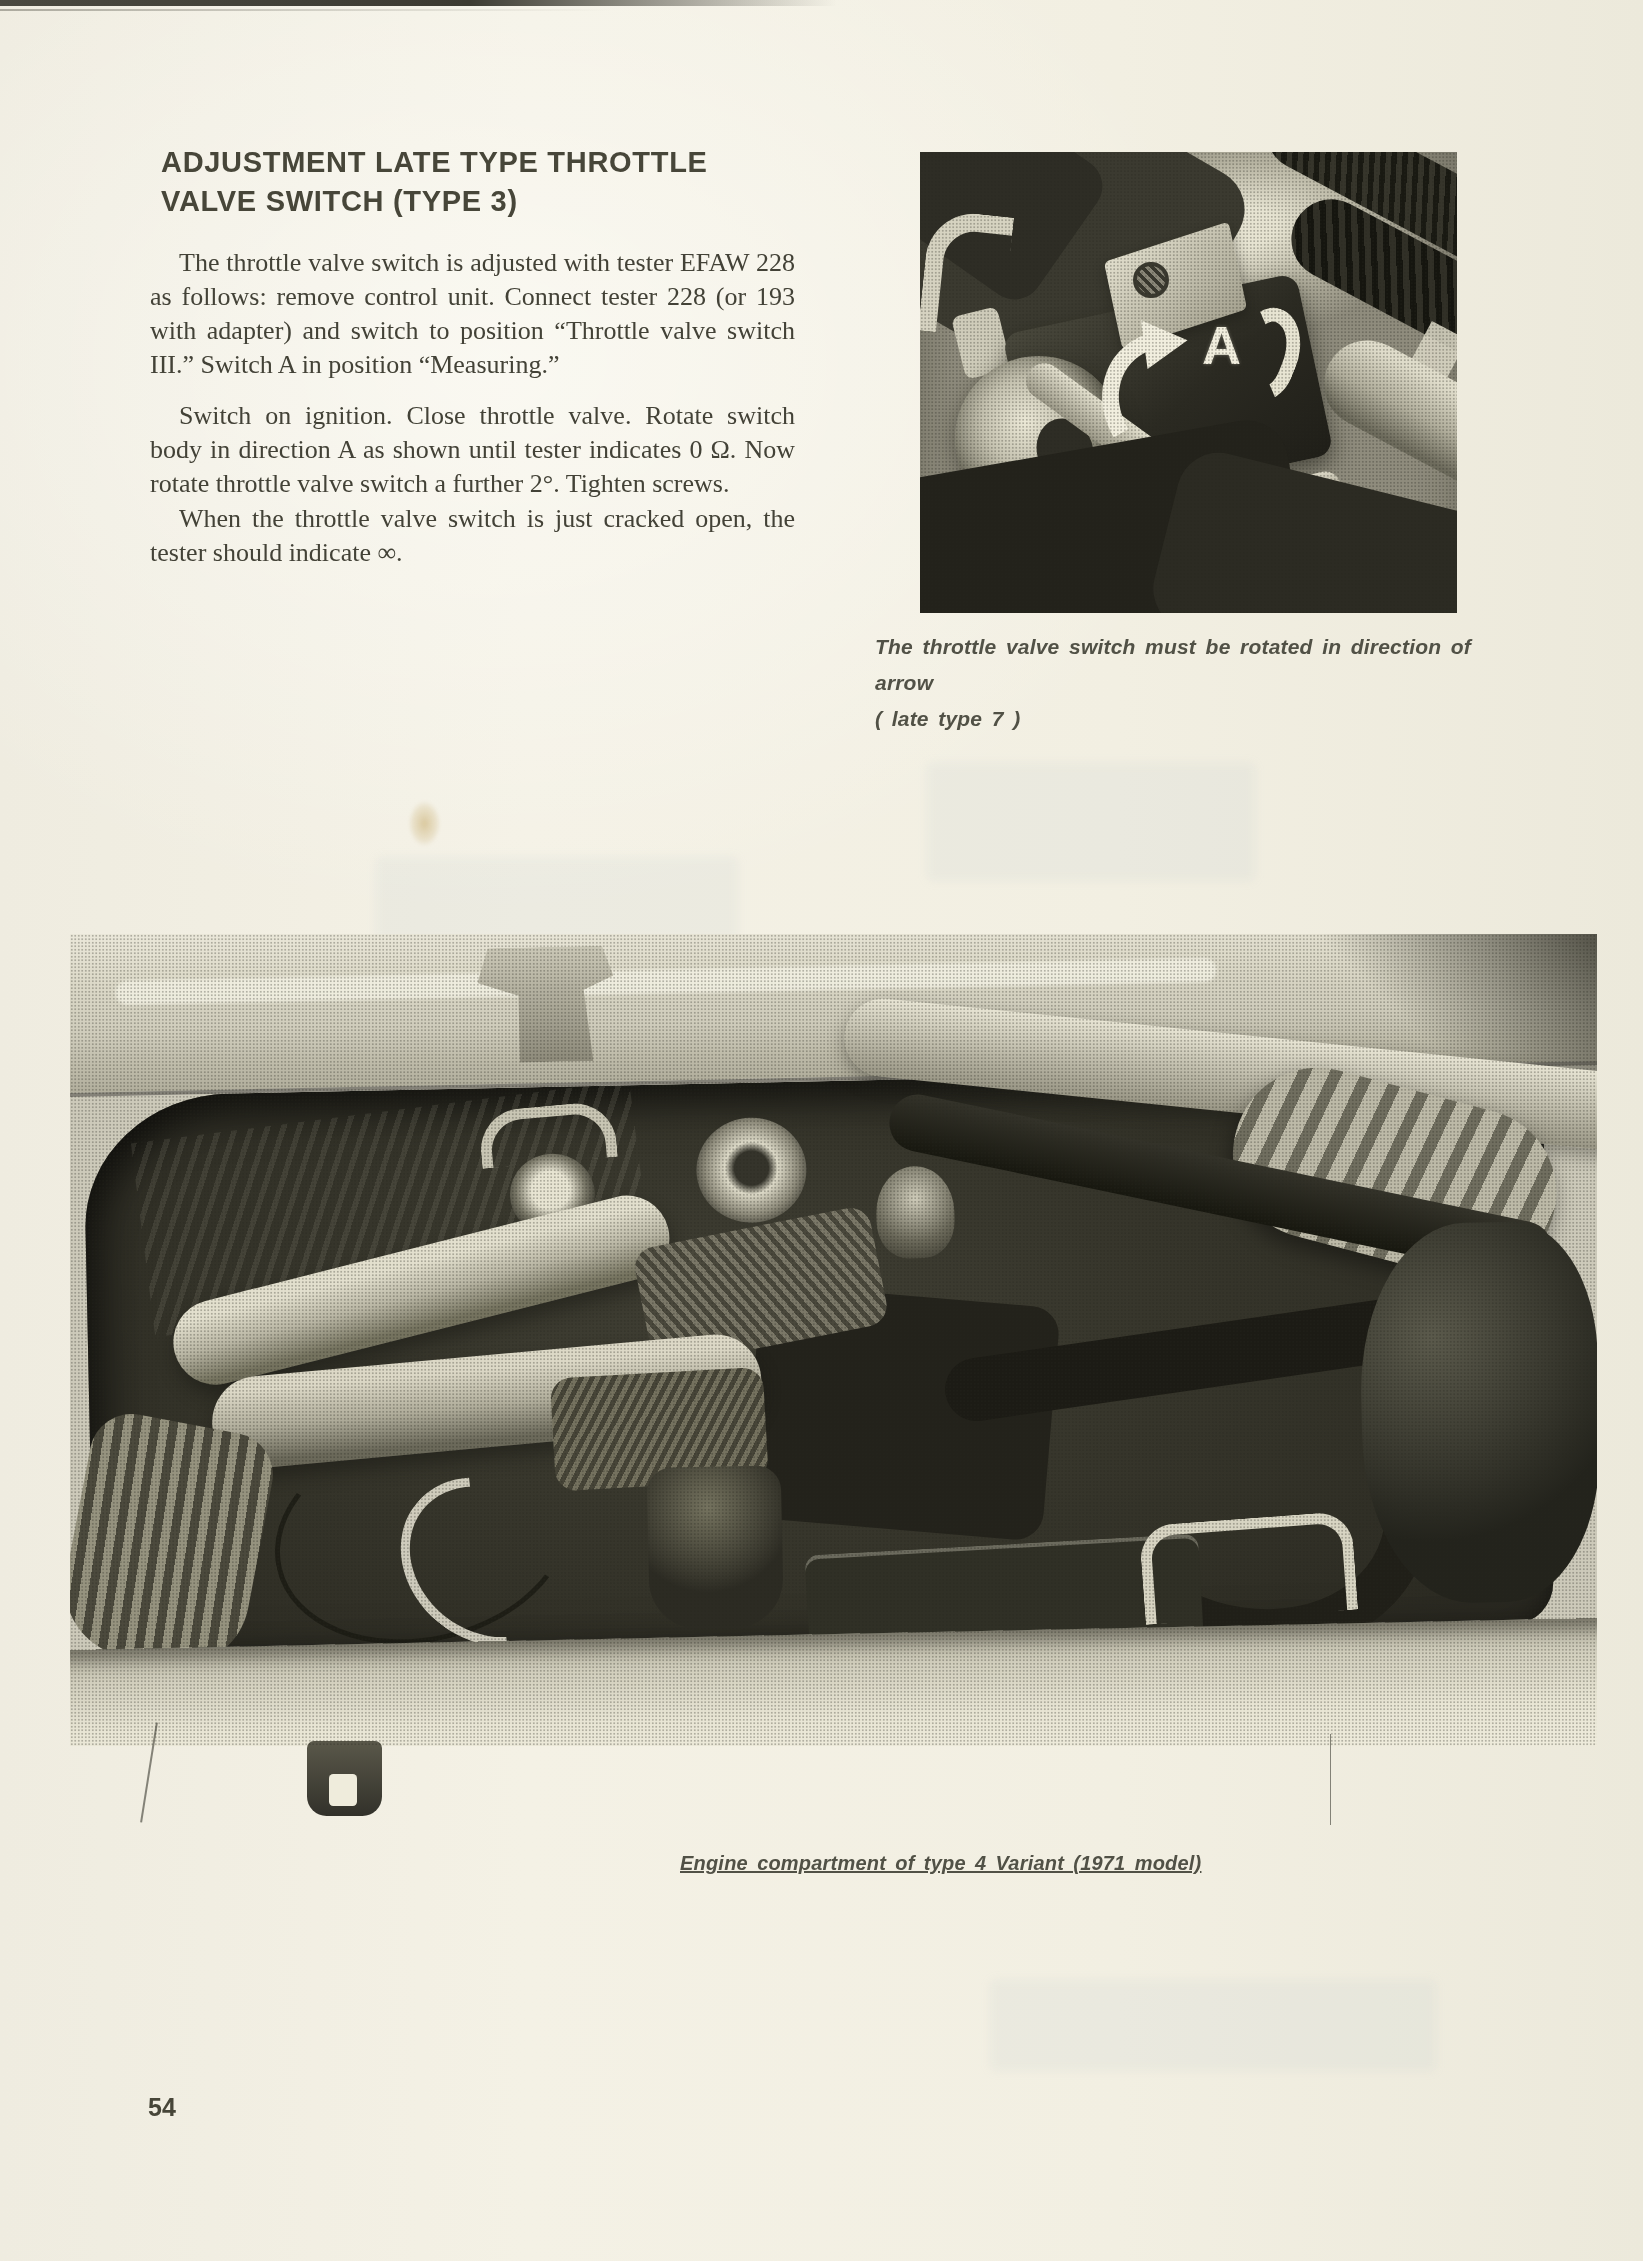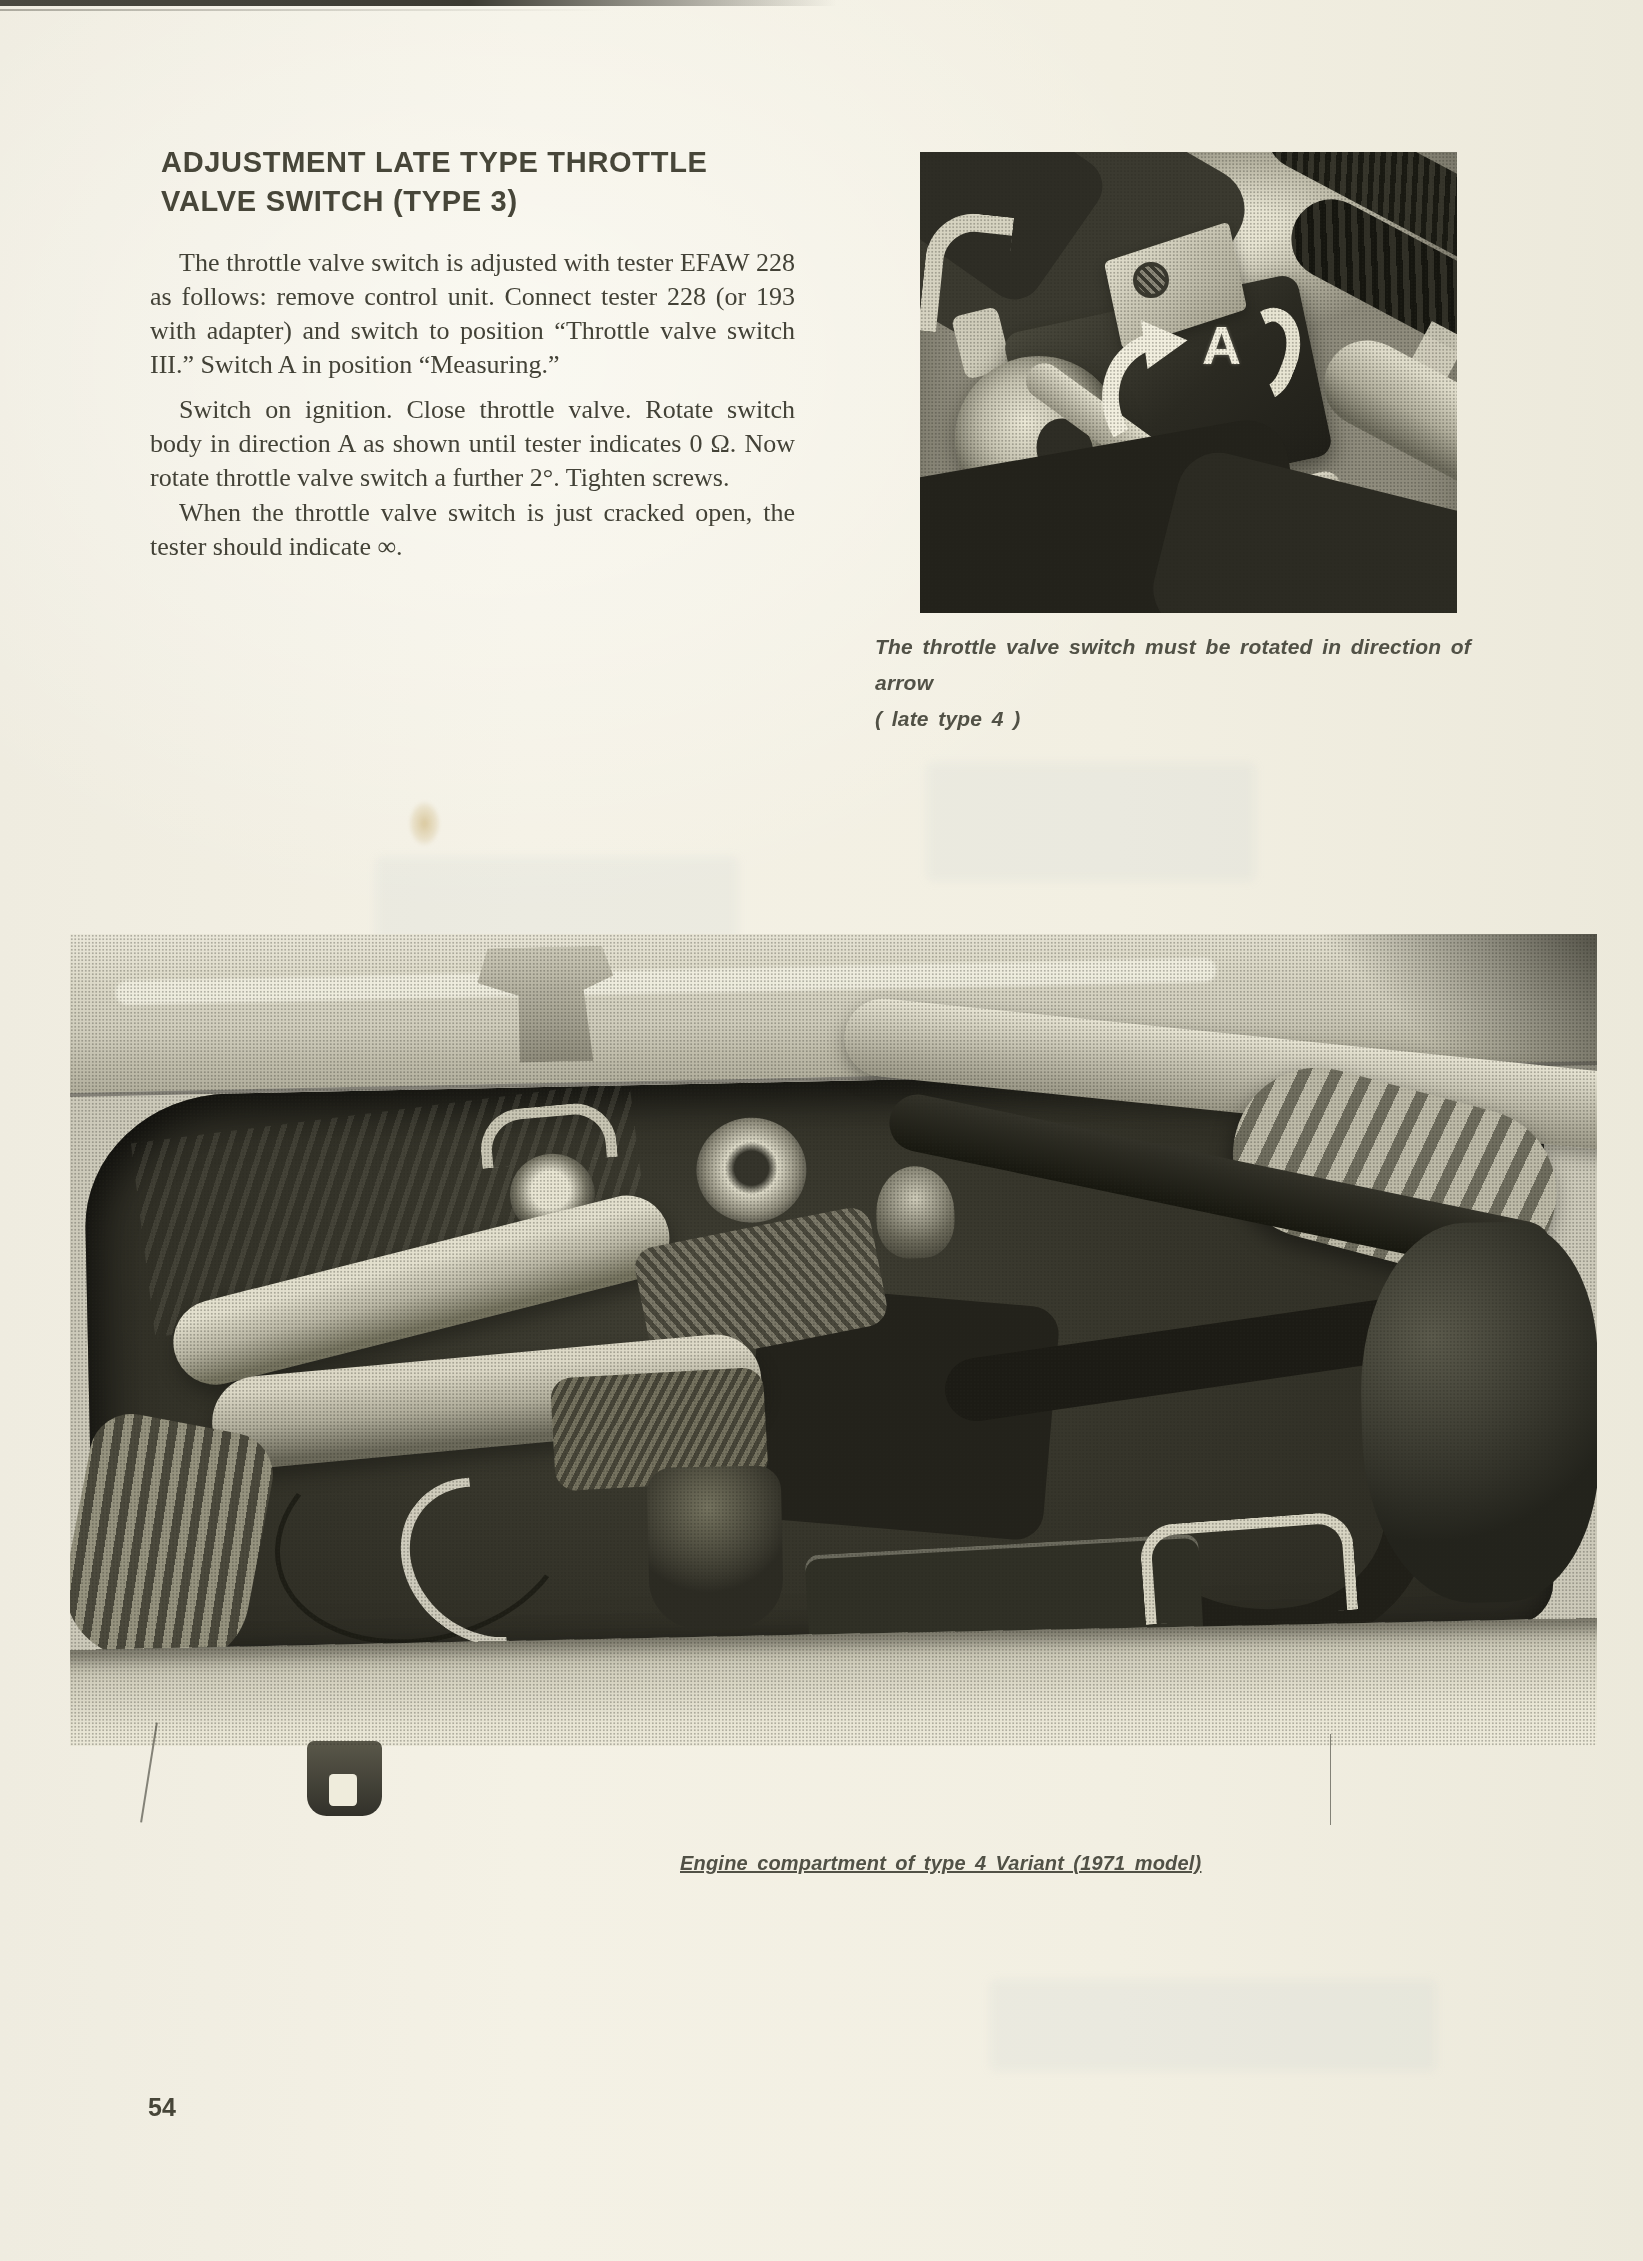--- a/index.html
+++ b/index.html
@@ -39,21 +39,21 @@
     color:#474639;
   }
   h1.heading span { display:block; }
   .text-column p {
     margin:0;
     font-family:"Liberation Serif", serif;
     font-size:26px; line-height:34px;
     text-align:justify; text-indent:29px;
     color:#434237;
   }
-  .text-column p.p2 { margin-top:11px; }
+  .text-column p.p2 { margin-top:17px; }
   .text-column p.p3 { margin-top:1.4px; }
 
   
   .photo { position:absolute; overflow:hidden; }
   .photo > div, .photo > svg, .photo > span { position:absolute; }
   .photo::after {              
     content:""; position:absolute; inset:0; z-index:60; pointer-events:none;
     background-image:radial-gradient(rgba(38,38,30,.30) 0.7px, rgba(0,0,0,0) 1.1px);
     background-size:3.5px 3.5px;
   }
@@ -258,21 +258,21 @@
       <div class="sp-dark-br"></div>
       <div class="sp-squiggle"></div>
       <svg class="sp-arrow" viewBox="0 0 100 110">
         <path d="M22 104 C 4 72, 12 36, 46 22" fill="none" stroke="#f2efdf" stroke-width="15"></path>
         <polygon points="40,2 82,20 46,46" fill="#f2efdf"></polygon>
       </svg>
       <span class="sp-A">A</span>
     </div>
     <figcaption>
       <div class="caption-line">The throttle valve switch must be rotated in direction of arrow</div>
-      <div class="caption-line">( late type 4 )</div>
+      <div class="caption-line">( late type 7 )</div>
     </figcaption>
   </figure>
 
   <figure class="large-figure">
     <div class="photo large-photo">
       <div class="scene">
         <div class="bp-cavity"></div>
         <div class="bp-speckle"></div>
         <div class="bp-lid-band"></div>
         <div class="bp-lid-shine"></div>

